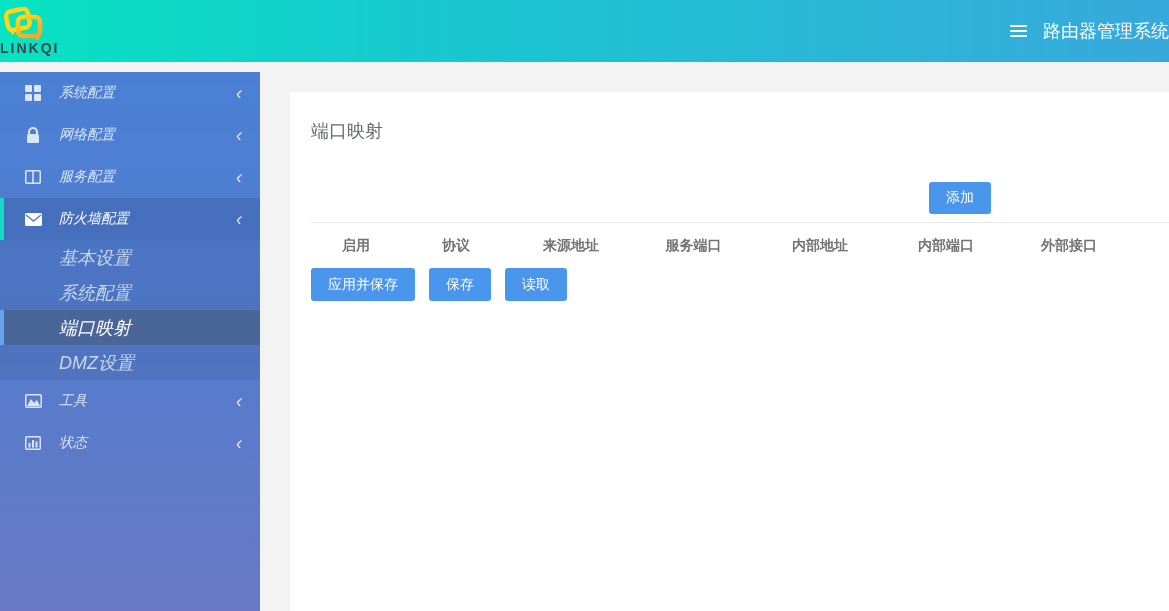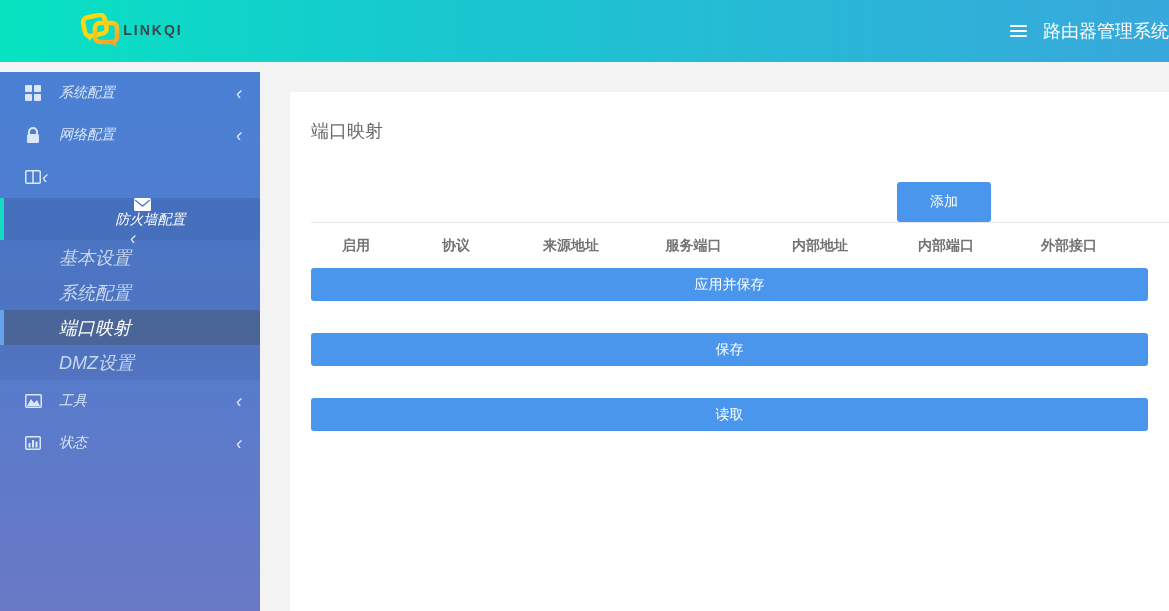--- a/index.html
+++ b/index.html
@@ -4,64 +4,64 @@
 <style>
   * { margin:0; padding:0; box-sizing:border-box; }
   html,body { width:1169px; height:611px; overflow:hidden;
     font-family:"Liberation Sans","DejaVu Sans",sans-serif; }
   body { position:relative; background:#f3f3f4; }
 
   
   .header { position:absolute; left:0; top:0; width:1169px; height:62px;
     background:linear-gradient(90deg,#07e3c1 0%,#17c9cf 35%,#38a8dc 100%);
     display:flex; align-items:stretch; }
-  .logo-area { width:260px; display:flex; flex-direction:row;
-    align-items:center; justify-content:center; }
+  .logo-area { width:260px; display:flex; flex-direction:column;
+    justify-content:center; }
   .logo-text { color:#37474f; font-weight:bold; font-size:14px;
     letter-spacing:2px; line-height:14px; margin-top:-2px; }
   .header-main { flex:1; display:flex; align-items:center; padding-left:28px;justify-content:flex-end; }
   .hamburger { width:17px; height:12px; display:flex; flex-direction:column;
     justify-content:space-between; cursor:pointer; }
   .hamburger span { display:block; height:2px; background:#fff; border-radius:1px; }
   .header-title { color:#fff; font-size:18px; margin-left:16px; }
 
   
   .sidebar { position:absolute; left:0; top:72px; width:260px; height:549px;
     background:linear-gradient(180deg,#4a80d4 0%,#577bcb 55%,#6a79c6 100%);font-style:italic; }
   .nav-item { height:42px; display:flex; align-items:center;
     padding-left:24px; cursor:pointer; color:#d9e6f6; font-size:14px; }
   .nav-item .ico { width:18px; height:18px; display:flex; align-items:center;
     justify-content:center; }
   .nav-item .lbl { margin-left:17px; flex:1; }
   .nav-item .chev { margin-right:18px; font-size:18px; line-height:1;
     color:rgba(255,255,255,.85); }
   .nav-item.active { background:rgba(10,30,80,.14);
-    border-left:4px solid #13dcc3; padding-left:20px; color:#fff;flex-direction:column; }
+    border-left:4px solid #13dcc3; padding-left:20px; color:#fff; }
   .submenu { background:rgba(10,25,70,.08); }
   .sub-item { height:35px; display:flex; align-items:center;
     padding-left:59px; color:#c9d8ef; font-size:18px; cursor:pointer; }
   .sub-item.active { background:#4a6698; border-left:4px solid #66a5ee;
     padding-left:55px; color:#fff; }
 
   
   .main { position:absolute; left:260px; top:62px; width:909px; height:549px;
     background:#f3f3f4; padding:30px 0 0 30px; }
   .card { background:#fff; width:879px; height:519px;
     padding:26px 21px 20px 21px; overflow:hidden; }
   .page-title { font-size:18px; color:#676a6c; font-weight:normal; line-height:26px; }
   .add-row { width:680px; text-align:right; margin-top:38px; height:32px; }
   .btn { display:inline-flex; align-items:center; justify-content:center;
     background:#4a96ec; color:#fff; font-size:14px; border:none;
     border-radius:3px; cursor:pointer; }
-  .btn-add { height:40px; padding:0 33px; }
+  .btn-add { height:32px; padding:0 17px; }
   .table-wrap { margin-top:8px; width:990px; border-top:1px solid #e7e7e7; }
   table { border-collapse:collapse; table-layout:fixed; width:990px; }
   th { height:45px; font-size:14px; font-weight:bold; color:#737373;
     text-align:center; vertical-align:middle; white-space:nowrap; }
-  .actions { display:flex; gap:32px;flex-direction:column; }
+  .actions { display:flex; gap:14px; }
   .btn-action { height:33px; padding:0 17px; }
 
   svg { display:block; }
 </style>
 </head>
 <body>
 
 <div class="header">
   <div class="logo-area">
     <span>
@@ -118,20 +118,21 @@
     <span class="chev">‹</span>
   </div>
 
   <div class="nav-item">
     <span class="ico">
       <svg width="16" height="14" viewBox="0 0 16 14">
         <rect x="0.75" y="0.75" width="14.5" height="12.5" rx="1" fill="none" stroke="#dbe7f6" stroke-width="1.5"></rect>
         <line x1="8" y1="1" x2="8" y2="13" stroke="#dbe7f6" stroke-width="1.5"></line>
       </svg>
     </span>
+    <span class="lbl">服务配置</span>
     <span class="chev">‹</span>
   </div>
 
   <div class="nav-item active">
     <span class="ico">
       <svg width="17" height="13" viewBox="0 0 17 13">
         <rect x="0" y="0" width="17" height="13" rx="1.5" fill="#ffffff"></rect>
         <path d="M1 2 L8.5 8 L16 2" fill="none" stroke="#4a7fd4" stroke-width="1.4"></path>
       </svg>
     </span>

